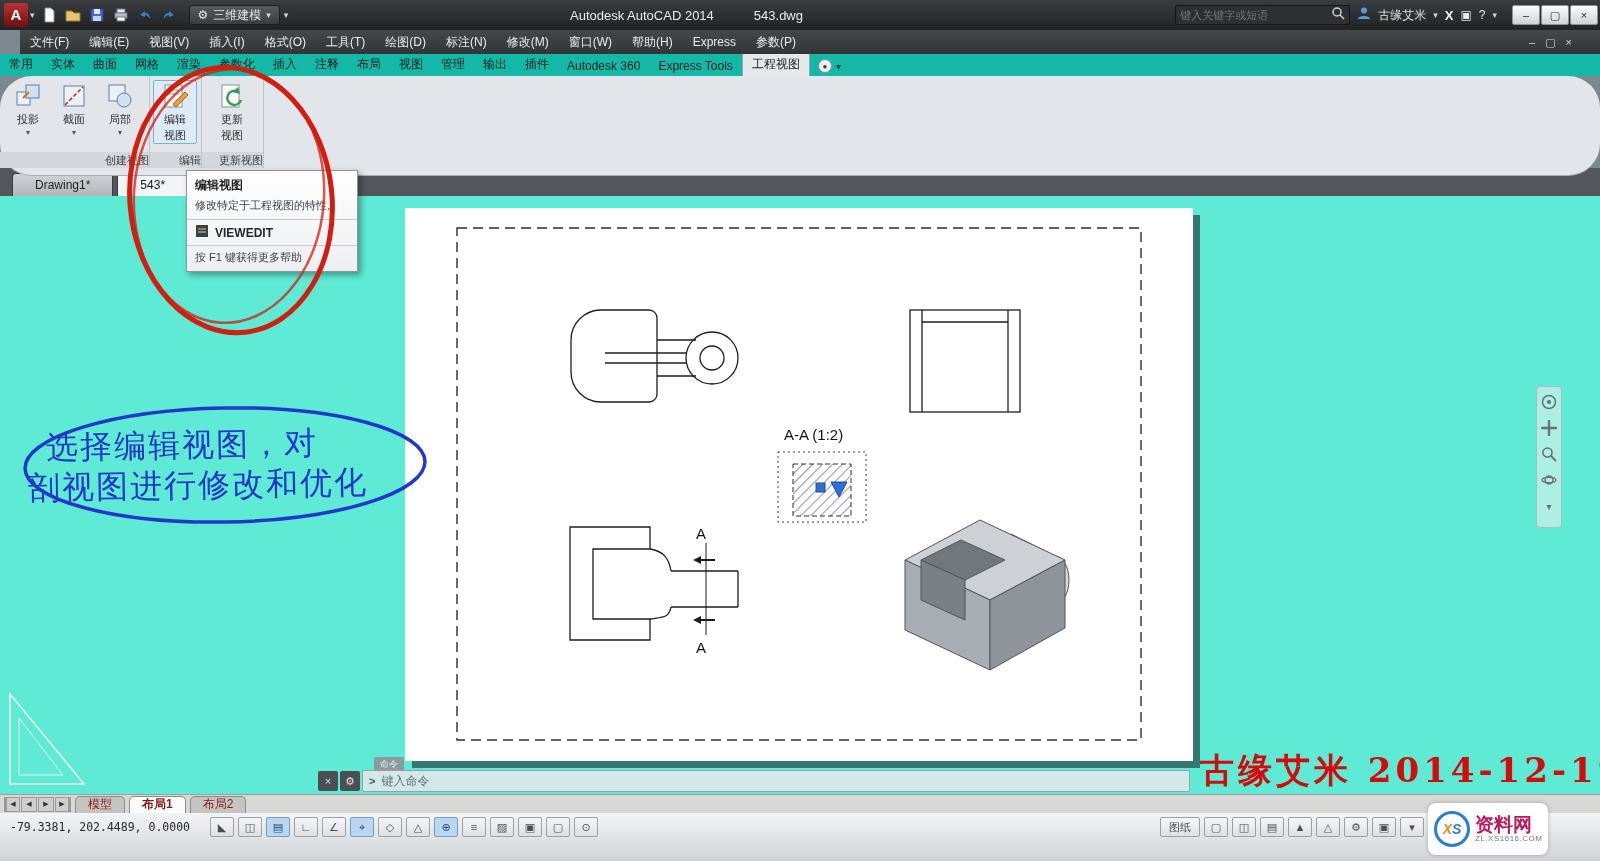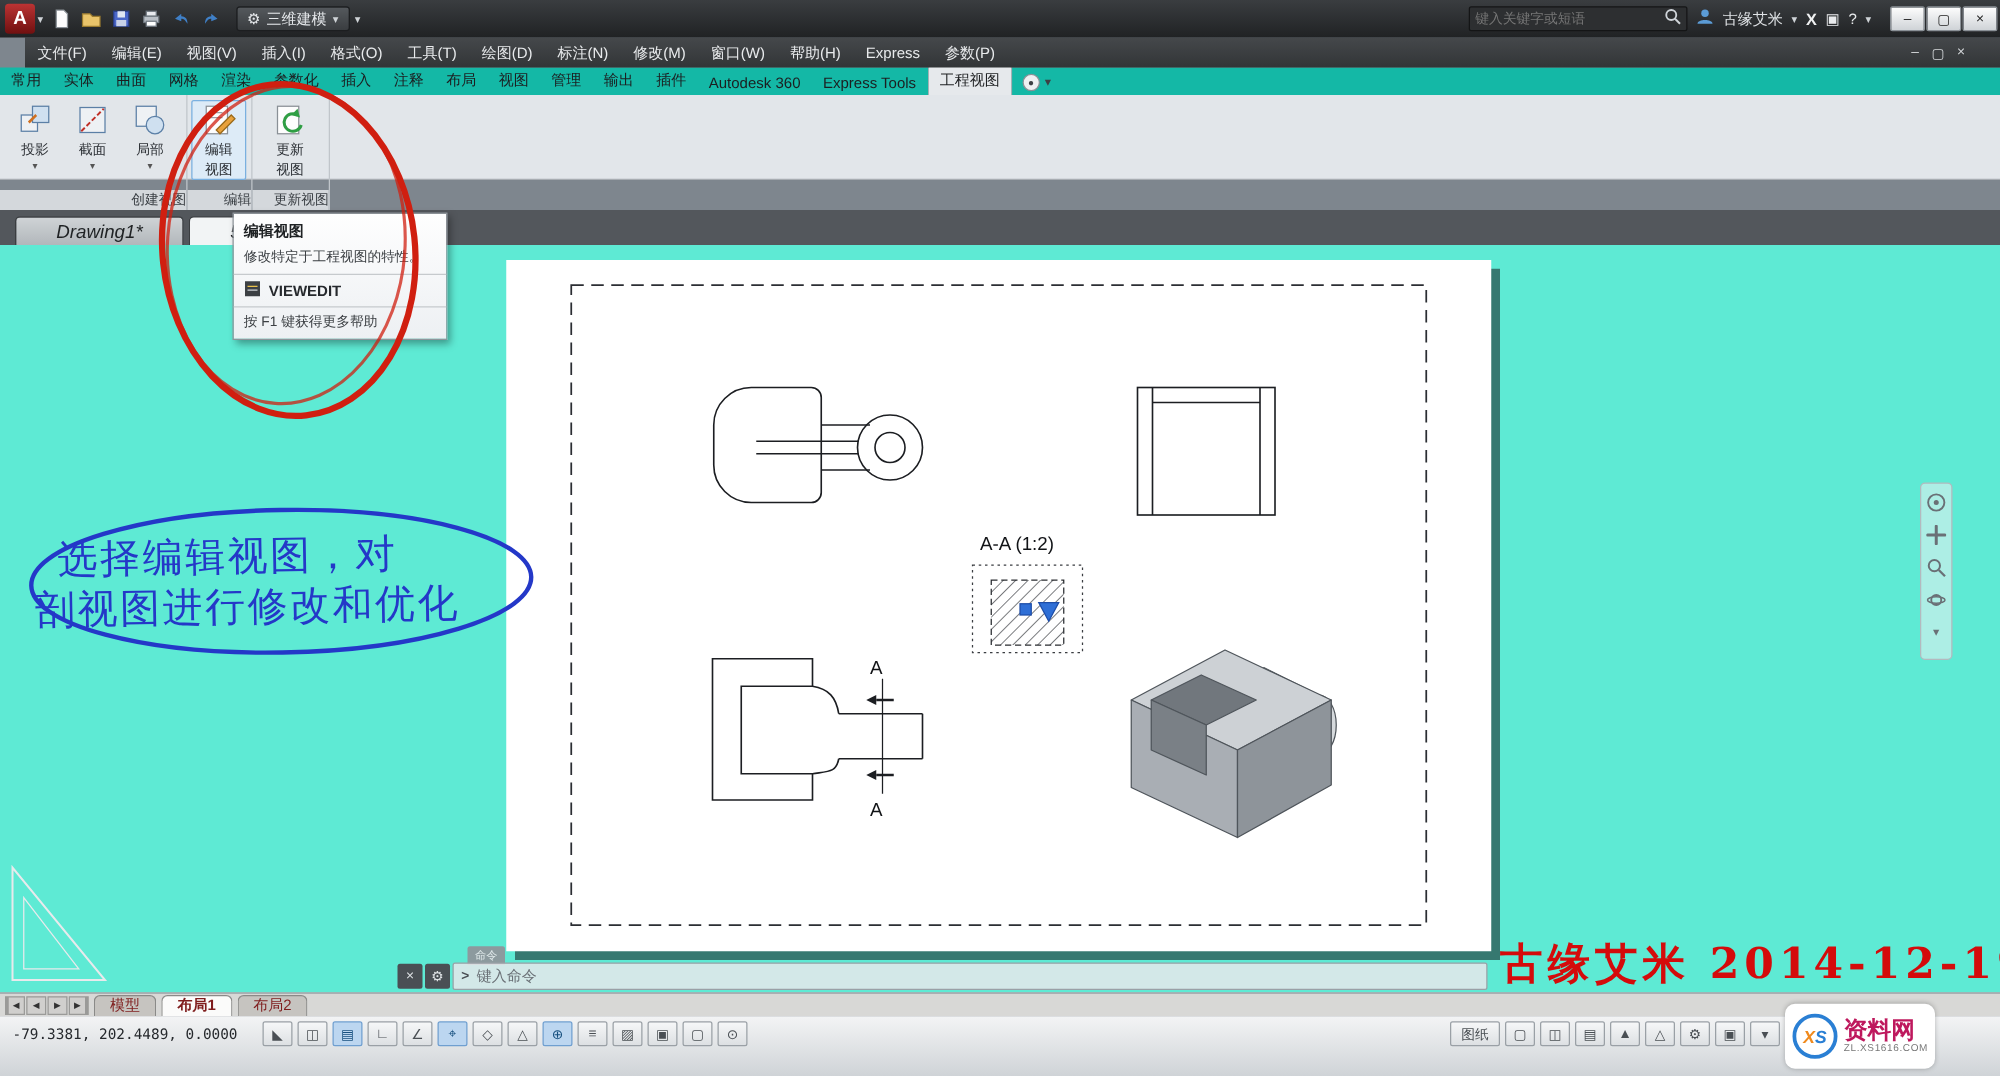--- a/index.html
+++ b/index.html
@@ -40,36 +40,36 @@
   
   .rtabs { position:absolute; top:54px; left:0; width:1600px; height:22px; background:#14b8a6;
     display:flex; align-items:flex-end; font-size:12px; color:#1c1e20; z-index:8; }
   .rtab { padding:3px 9px 3px; cursor:default; }
   .rtab.active { background:#e6e9ec; border:1px solid #9aa0a6; border-bottom:none; border-radius:3px 3px 0 0; }
   .rtab-extra { display:flex; align-items:center; gap:4px; margin-left:8px; padding-bottom:3px; color:#3c4044; font-size:10px; }
   .rtab-circle { width:14px; height:14px; border-radius:50%; background:#eef0f2; border:1px solid #8a9096;
     font-size:8px; display:flex; align-items:center; justify-content:center; }
 
   
-  .ribbon { position:absolute; top:76px; left:0; width:1600px; height:68px; background:#e2e6ea;
-    border-bottom:1px solid #a8adb2; z-index:8; }
+  .ribbon { position:absolute; top:76px; left:0; width:1600px; height:100px; background:#e2e6ea;
+    border-bottom:1px solid #a8adb2; z-index:8;border-radius:32px; }
   .rpanel { position:absolute; top:0; height:92px; border-right:1px solid #c0c5ca; }
   .rpanel .plabel { position:absolute; bottom:0; left:0; right:0; height:16px; background:#d4d8dc;
     font-size:11px; color:#3a3f44; text-align:right; line-height:16px; }
   .rbtn { position:absolute; top:4px; width:44px; display:flex; flex-direction:column; align-items:center;
     font-size:11px; color:#2a2e33; gap:1px; cursor:pointer; border:1px solid transparent; border-radius:2px; }
   .rbtn .ric { width:30px; height:30px; display:flex; align-items:center; justify-content:center; }
   .rbtn .tiny { font-size:8px; color:#555; }
   .rbtn.hl { background:#ddebf7; border:1px solid #7ab0e0; }
 
   
   .filetabs { position:absolute; top:168px; left:0; width:1600px; height:28px; background:#53575c; z-index:7;
     display:flex; align-items:flex-end; padding-left:12px; gap:4px; }
-  .ftab { height:23px; padding:0 32px; display:flex; align-items:center; font-size:15px; border-radius:4px 4px 0 0;
-    border:1px solid #3a3d40; border-bottom:none;font-style:italic; }
+  .ftab { height:23px; padding:0 22px; display:flex; align-items:center; font-size:12px; border-radius:4px 4px 0 0;
+    border:1px solid #3a3d40; border-bottom:none; }
   .ftab.inactive { background:linear-gradient(#cfd3d6,#b2b7bb); color:#1f2224; }
   .ftab.active { background:#f2f4f5; color:#141618; }
 
   
   .canvas { position:absolute; top:196px; left:0; width:1600px; height:598px; background:#5eead4; overflow:hidden; }
   .sheet { position:absolute; left:405px; top:12px; width:788px; height:553px; background:#ffffff;
     box-shadow:7px 7px 0 rgba(22,25,29,0.55); }
   .views { position:absolute; left:0; top:0; }
 
   .cmd-tag { position:absolute; left:374px; top:561px; background:#8f969c; color:#e6e9eb; font-size:9px;
@@ -177,20 +177,24 @@
           </svg>
         </span>
       <div class="workspace">
         <span>⚙</span>
         <span>三维建模</span>
         <span class="caret">▾</span>
       </div>
       <span class="caret">▾</span>
     </div>
 
+    <div class="title-center">
+      <span>Autodesk AutoCAD 2014</span>
+      <span class="doc">543.dwg</span>
+    </div>
 
     <div class="tb-right">
       <div class="searchbox">
         <input placeholder="键入关键字或短语" style="">
         <span><svg width="14" height="14">
               <circle cx="6" cy="6" r="4" fill="none" stroke="#cfd4d9" stroke-width="1.5"></circle>
               <line x1="9" y1="9" x2="13" y2="13" stroke="#cfd4d9" stroke-width="1.5"></line>
             </svg></span>
       </div>
       <span><svg width="14" height="14">

